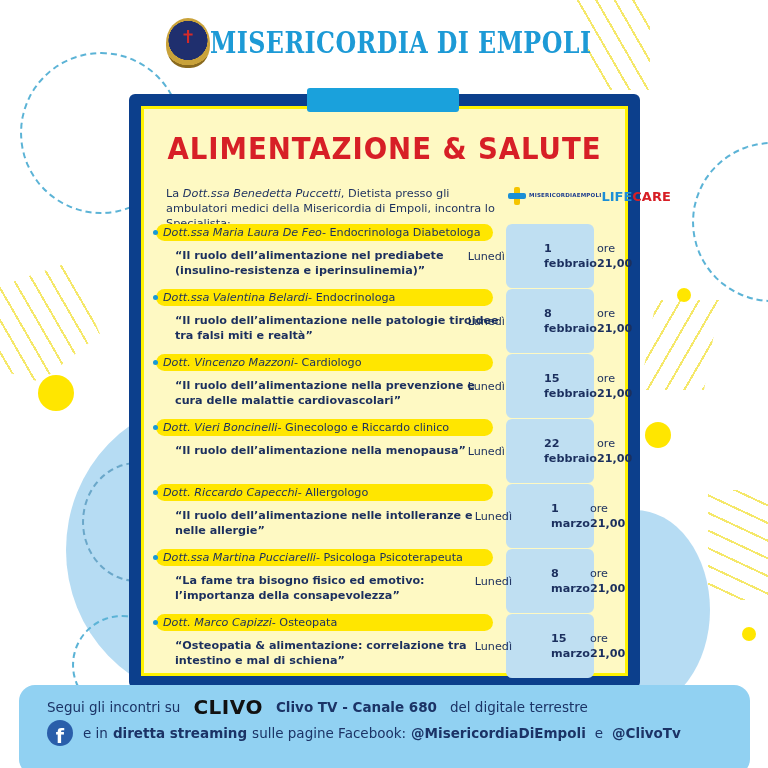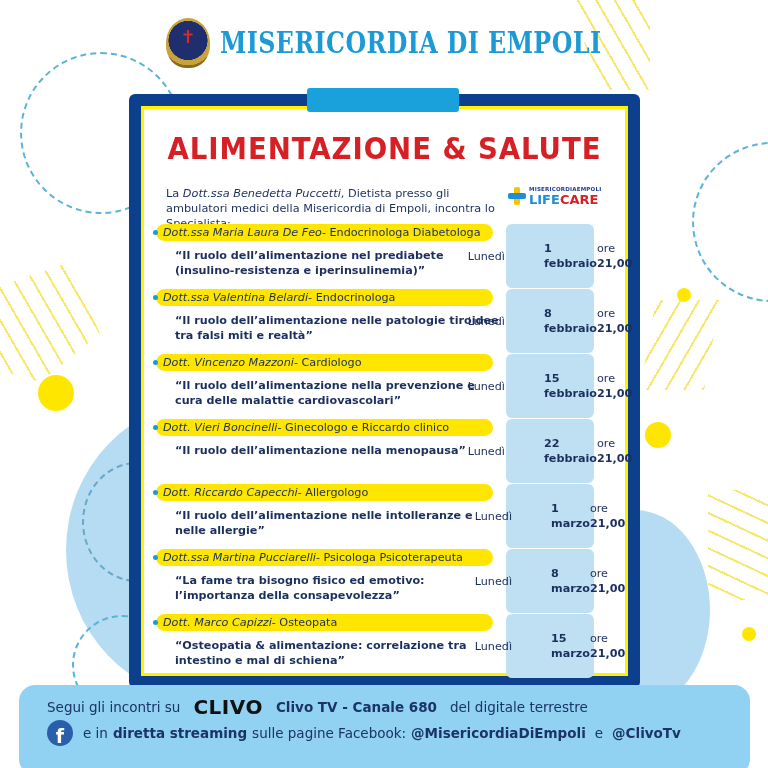--- a/index.html
+++ b/index.html
@@ -14,40 +14,40 @@
     background: repeating-linear-gradient(60deg, transparent 0 14px, #f5e86a 14px 16px);
   }
   .stripes-r {
     background: repeating-linear-gradient(-60deg, transparent 0 14px, #f5e86a 14px 16px);
   }
   .stripes-h {
     background: repeating-linear-gradient(25deg, transparent 0 14px, #f5e86a 14px 16px);
   }
 
   
-  .header { position: absolute; top: 16px; left: 166px; height: 54px; display: flex; align-items: center; gap: 10px; }
+  .header { position: absolute; top: 16px; left: 166px; height: 54px; display: flex; align-items: center; gap: 0; }
   .crest { width: 44px; height: 50px; border-radius: 50% 50% 45% 45%; background: radial-gradient(circle at 50% 45%, #1f2f6e 0 55%, #c9a23a 56% 70%, #8a6a1e 71%); position: relative; }
   .crest::after { content: "✝"; position: absolute; left: 0; right: 0; top: 8px; text-align: center; color: #d42a2a; font-size: 18px; font-weight: bold; }
   .brand { font-family: "DejaVu Serif", serif; font-weight: bold; font-size: 29px; color: #1d9ad6; letter-spacing: 0.5px; transform: scaleX(0.82); transform-origin: left center; white-space: nowrap; }
 
   
   .board { position: absolute; left: 129px; top: 94px; width: 511px; height: 594px; background: #0c3f8c; border-radius: 6px; }
   .board-tab { position: absolute; left: 307px; top: 88px; width: 152px; height: 24px; background: #1aa1dc; border-radius: 3px; z-index: 3; }
   .board-inner { position: absolute; left: 12px; top: 12px; right: 12px; bottom: 12px; background: #fff200; }
-  .board-paper { position: absolute; left: 3px; top: 3px; right: 3px; bottom: 3px; background: #ffffff; }
+  .board-paper { position: absolute; left: 3px; top: 3px; right: 3px; bottom: 3px; background: #fef9c3; }
 
   .title { position: absolute; top: 22px; left: 0; right: 0; text-align: center; font-family: "DejaVu Sans", sans-serif; font-weight: bold; font-size: 30px; color: #d71f26; letter-spacing: 1px; transform: scaleX(0.92); }
 
   .intro { position: absolute; top: 77px; left: 22px; width: 340px; font-size: 11.3px; line-height: 15px; color: #1b2f5e; }
   .intro em { font-style: italic; }
   .lifecare { position: absolute; top: 78px; left: 364px; display: flex; align-items: center; gap: 3px; }
   .lc-cross { width: 18px; height: 18px; position: relative; }
   .lc-cross::before { content: ""; position: absolute; left: 6px; top: 0; width: 6px; height: 18px; background: #f5c400; border-radius: 2px; }
   .lc-cross::after { content: ""; position: absolute; left: 0; top: 6px; width: 18px; height: 6px; background: #1c8fd6; border-radius: 2px; }
-  .lc-text { display: flex; flex-direction: column; line-height: 1; }
+  .lc-text { display: flex; flex-direction: row; line-height: 1; align-items: center; }
   .lc-top { font-size: 5.5px; font-weight: bold; color: #1d3d8f; letter-spacing: 0.2px; }
   .lc-main { font-size: 13px; font-weight: bold; }
   .lc-life { color: #1c8fd6; }
   .lc-care { color: #d71f26; }
 
   .event { position: absolute; left: 12px; width: 475px; }
   .speaker-bar { position: absolute; left: 0; top: 0; width: 337px; height: 17px; background: #ffe600; border-radius: 9px; display: flex; align-items: center; padding-left: 7px; font-size: 11.2px; color: #1b2f5e; white-space: nowrap; }
   .speaker-bar::before { content: ""; position: absolute; left: -3px; top: 6px; width: 5px; height: 5px; border-radius: 50%; background: #1a9ad6; }
   .speaker-name { font-style: italic; }
   .topic { position: absolute; left: 7px; top: 24px; width: 330px; font-size: 11.2px; line-height: 15px; color: #1b2f5e; font-weight: bold; margin-left: 12px; }

